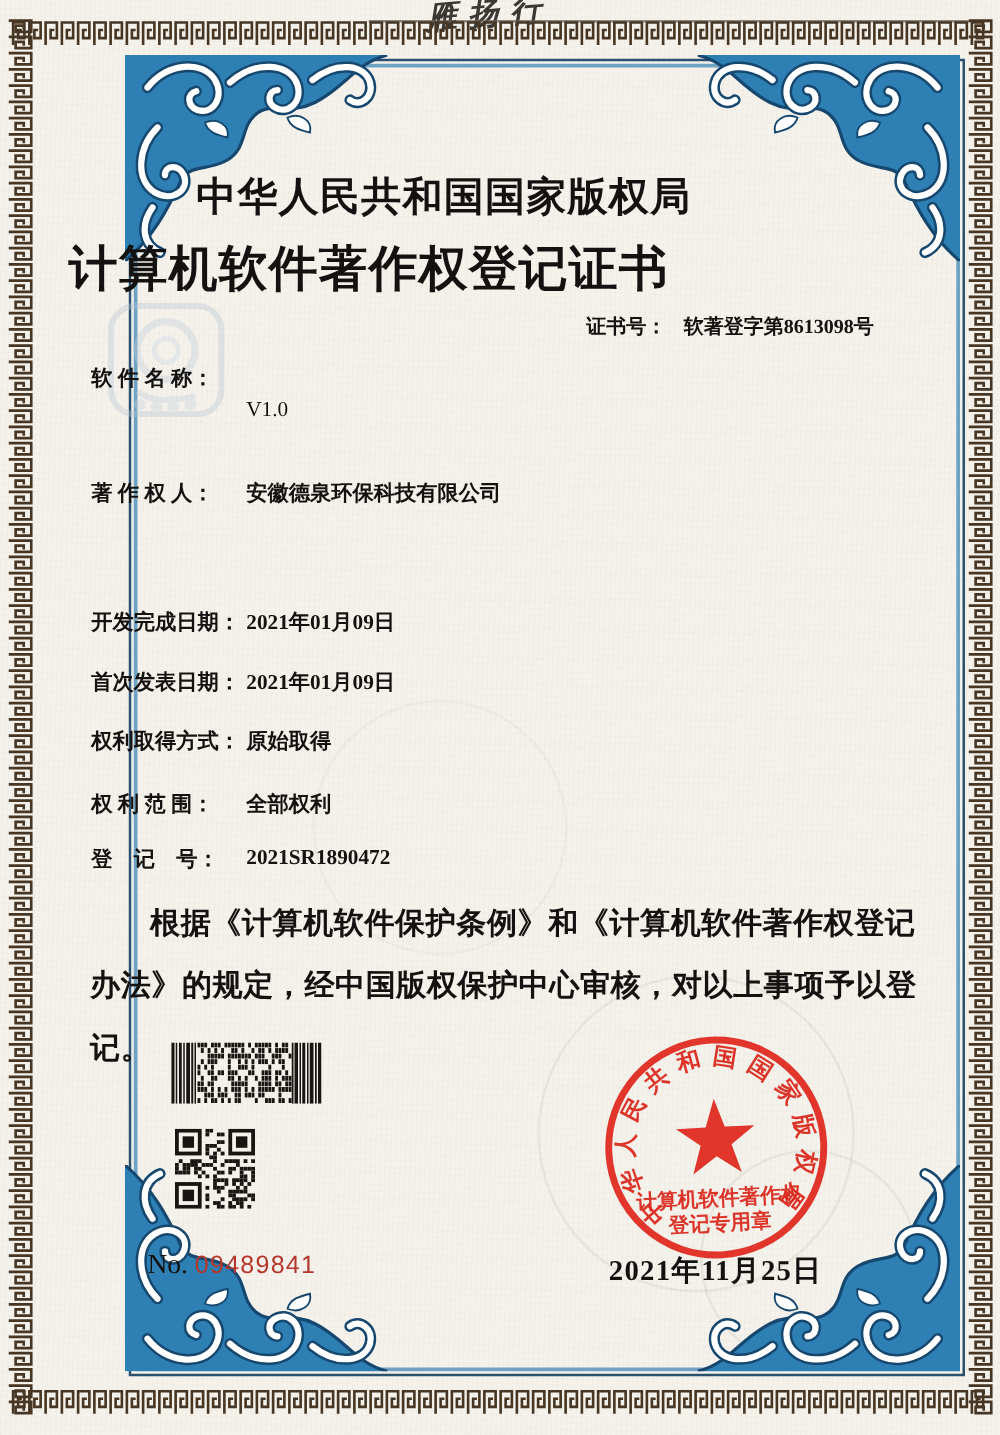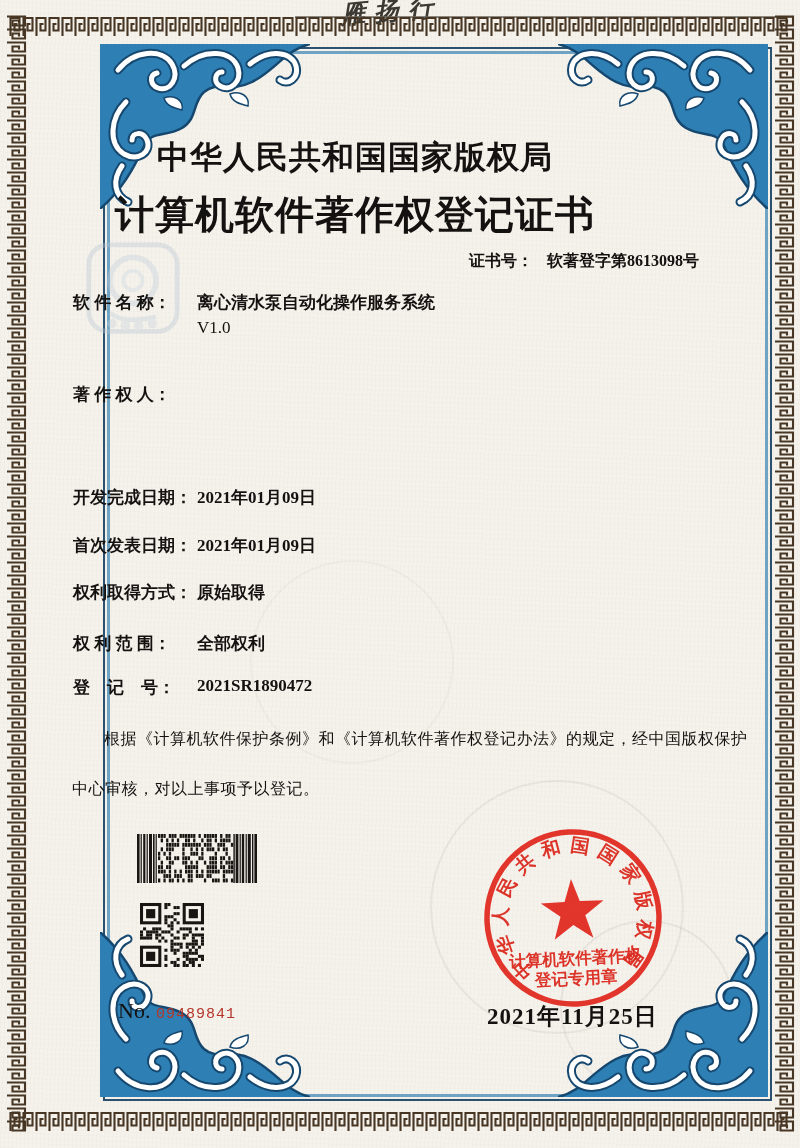--- a/index.html
+++ b/index.html
@@ -23,33 +23,33 @@
   .frame-in{position:absolute;inset:2px;border:3px solid #6fa3c3}
   .corner{width:210px;height:165px}
   .c-tl{left:100px;top:44px}
   .c-tr{left:558px;top:44px;transform:scaleX(-1)}
   .c-bl{left:100px;top:932px;transform:scaleY(-1)}
   .c-br{left:558px;top:932px;transform:scale(-1,-1)}
   .wm{left:85px;top:242px;width:96px;height:96px;opacity:.38}
   
   .authority{left:70px;top:136px;width:570px;text-align:center;font-size:32px;
              font-weight:bold;letter-spacing:1px}
-  .certtitle{left:55px;top:188px;width:600px;text-align:center;font-size:39px;
+  .certtitle{left:55px;top:188px;width:600px;font-size:39px;
              font-weight:bold;letter-spacing:1px}
   .certno{left:469px;top:251px;font-size:16px;font-weight:bold}
   .certno .gap{display:inline-block;width:14px}
   .row{left:0;width:800px;height:24px;font-size:17px;font-weight:bold}
   .row .lab{position:absolute;left:73px;white-space:pre}
   .row .val{position:absolute;left:197px;white-space:pre}
   .val2{left:197px;top:318px;font-size:17px;font-weight:normal}
-  .statement{left:72px;top:714px;width:676px;font-size:16px;font-weight:400;
+  .statement{left:72px;top:714px;width:676px;font-size:24px;font-weight:700;
              line-height:50px;text-indent:2em;margin:0;letter-spacing:.5px}
   .serial{left:118px;top:998px;font-size:22px}
-  .serial .num{font-family:Liberation Mono, monospace;
-               font-size:15px;color:#b5362b;letter-spacing:1px}
+  .serial .num{font-family:Liberation Sans, sans-serif;
+               font-size:20px;color:#b5362b;letter-spacing:1px}
   .seal{left:478px;top:823px;width:190px;height:190px;transform:rotate(-3deg);z-index:5}
   .issuedate{left:487px;top:1001px;font-size:23px;font-weight:bold;letter-spacing:1px;z-index:6}
   .bc{left:137px;top:834px}
   .qr{left:140px;top:903px}
   svg{display:block}
 </style>
 </head>
 <body>
 
 <div class="abs tex"></div>
@@ -419,25 +419,25 @@
 </svg>
 
 <div class="abs authority">中华人民共和国国家版权局</div>
 <div class="abs certtitle">计算机软件著作权登记证书</div>
 <div class="abs certno">
   <span>证书号：</span><span class="gap"></span><span>软著登字第8613098号</span>
 </div>
 
 <div class="abs row" style="top:291px">
   <span class="lab">软 件 名 称：</span>
-  <span class="val">离心清水泵自动化操作服务系统</span>
 </div>
 <div class="abs val2">V1.0</div>
 <div class="abs row" style="top:383px">
   <span class="lab">著 作 权 人：</span>
+  <span class="val">安徽德泉环保科技有限公司</span>
 </div>
 <div class="abs row" style="top:486px">
   <span class="lab">开发完成日期：</span>
   <span class="val">2021年01月09日</span>
 </div>
 <div class="abs row" style="top:534px">
   <span class="lab">首次发表日期：</span>
   <span class="val">2021年01月09日</span>
 </div>
 <div class="abs row" style="top:581px">

